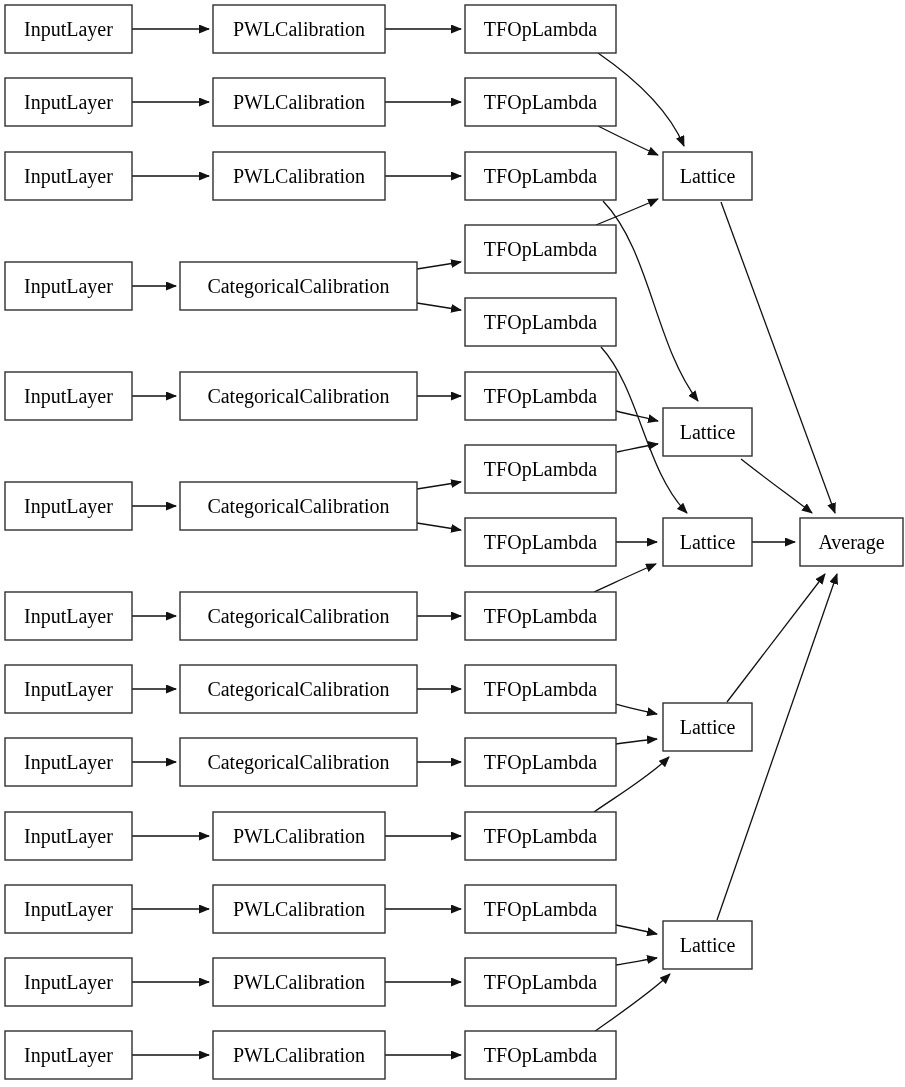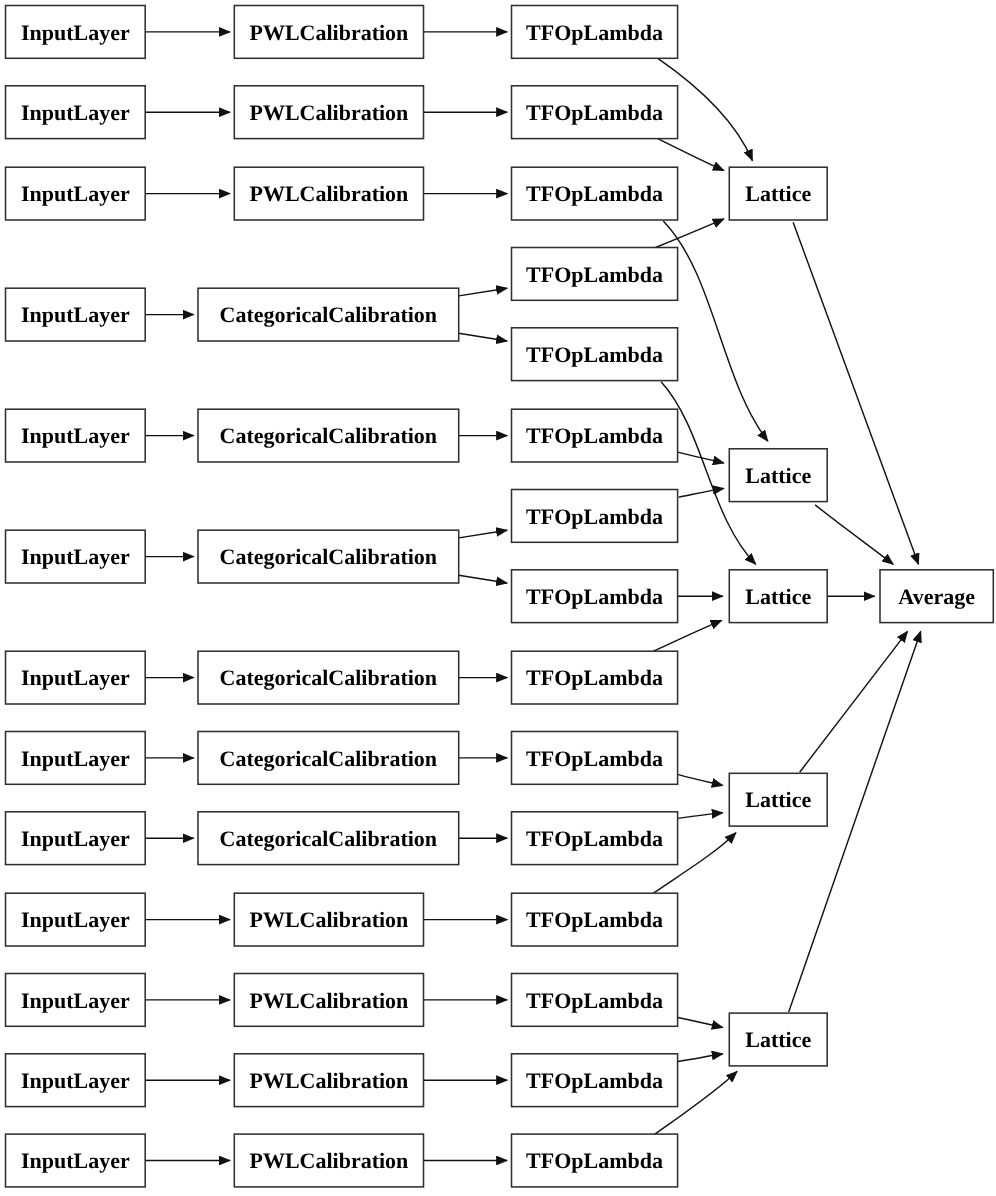--- a/index.html
+++ b/index.html
@@ -6,21 +6,20 @@
     margin: 0;
     padding: 0;
     background: #ffffff;
   }
   #canvas-wrap {
     position: relative;
     width: 905px;
     height: 1087px;
     background: #ffffff;
     overflow: hidden;
-    font-weight: bold;
   }
   svg {
     display: block;
   }
   .edge-path {
     fill: none;
     stroke: #111111;
     stroke-width: 1.3;
   }
   .node-box {

